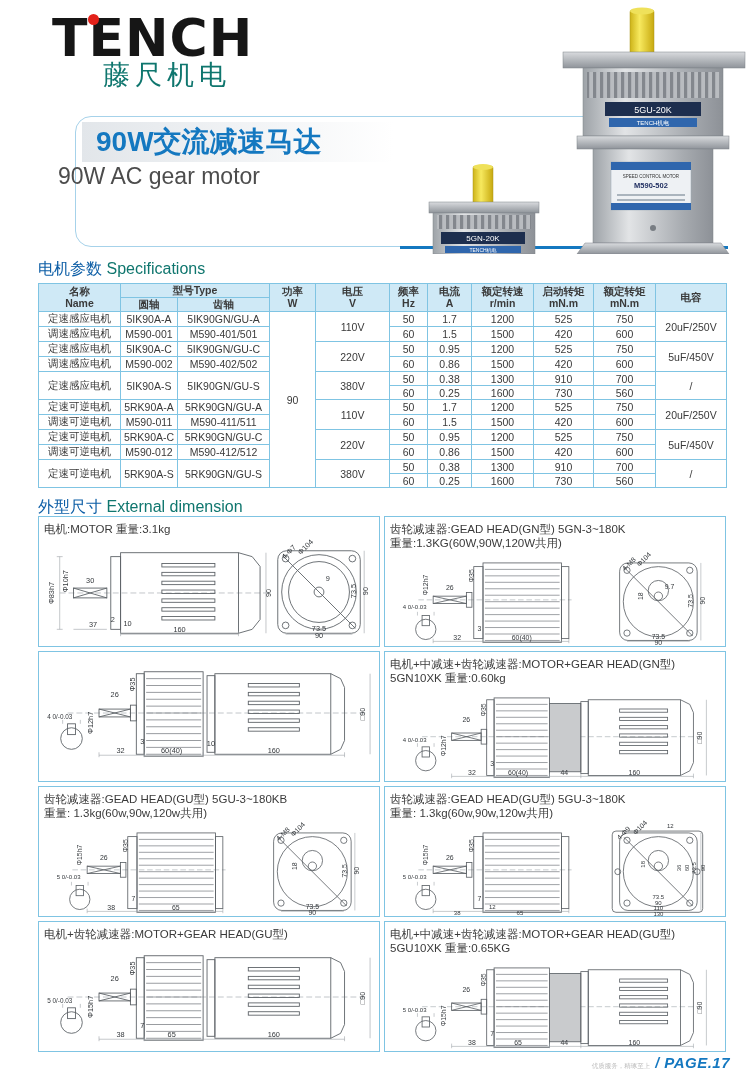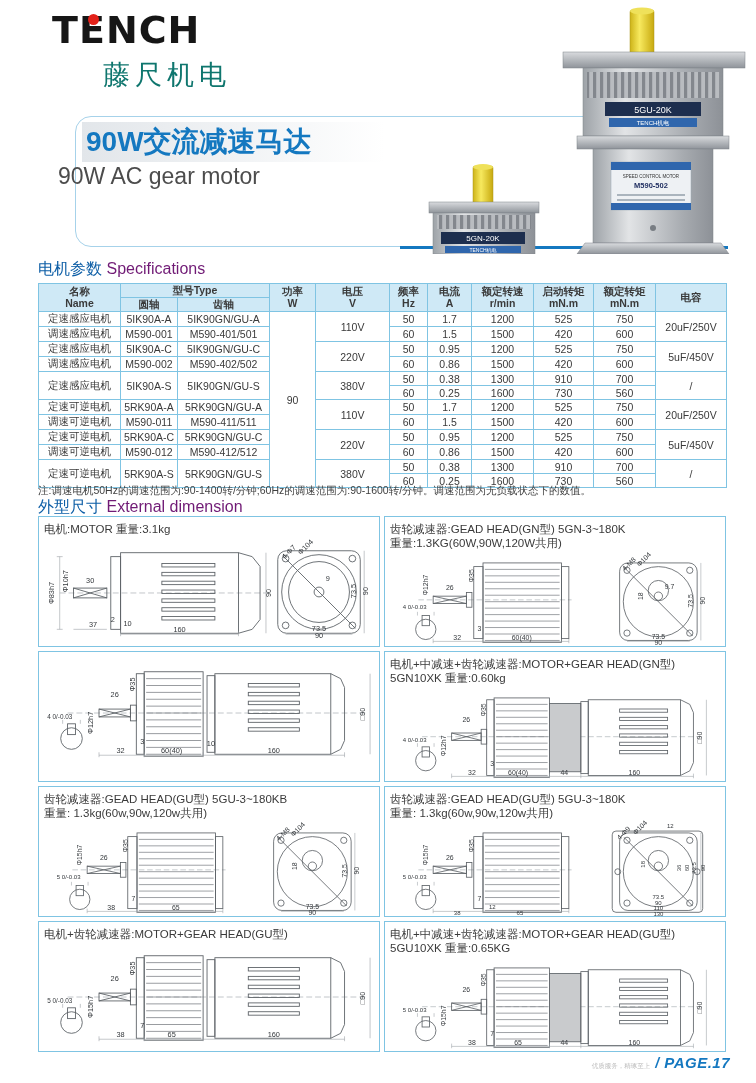--- a/index.html
+++ b/index.html
@@ -1,38 +1,38 @@
 <!DOCTYPE html>
 <html><head>
 <meta charset="utf-8">
 <title>90W AC gear motor</title>
 <style>
   html,body{margin:0;padding:0;background:#fff}
   .page{position:relative;width:756px;height:1083px;background:#fff;overflow:hidden;
         font-family:"Liberation Sans",sans-serif;color:#333}
   
   .logo-text{position:absolute;left:52px;top:8px;font-family:"DejaVu Sans",sans-serif;
-             font-weight:900;font-size:38px;letter-spacing:1px;color:#161616}
+             font-weight:900;font-size:52px;letter-spacing:1px;color:#161616}
   .logo-dot{position:absolute;left:88px;top:14px;width:11px;height:11px;border-radius:50%;background:#e32119}
   .logo-cn{position:absolute;left:103px;top:57px;font-size:27px;font-weight:400;letter-spacing:5px;color:#0f766e}
   
   .banner-box{position:absolute;left:75px;top:116px;width:607px;height:129px;
               border:1.5px solid #a6d2ea;border-radius:16px}
   .banner-cn{position:absolute;left:82px;top:122px;width:332px;height:40px;line-height:40px;
-             padding-left:4px;font-size:28px;font-weight:800;color:#1478c0;
+             padding-left:14px;font-size:28px;font-weight:800;color:#1478c0;
              background:linear-gradient(90deg,#e2e6ea,rgba(255,255,255,0) 90%)}
   .banner-en{position:absolute;left:58px;top:163px;font-size:23px;color:#4c4c4c}
   .photo-line{position:absolute;left:400px;top:246px;width:328px;height:3px;background:#1478c0}
   .photos{position:absolute;left:425px;top:6px;width:331px;height:248px}
   
   .section-head{position:absolute;left:38px;width:688px;font-size:16px}
   .specs-head{top:259px;border-bottom:2px solid #1478c0;padding-bottom:3px}
   .dim-head{top:497px}
   .head-cn{font-weight:400;color:#0d5ea6}
-  .head-en{color:#701a75}
+  .head-en{color:#0f766e}
   
   table.spec{position:absolute;left:38px;top:283px;width:688px;border-collapse:collapse;table-layout:fixed}
   .spec th,.spec td{border:1px solid #7fc4e3;text-align:center;vertical-align:middle;color:#3a3a3a;
                     padding:0 1px;overflow:hidden;white-space:nowrap}
   .spec thead th{background:#cfe9f6;font-weight:700;font-size:10.5px;height:13px}
   .spec tbody td{font-size:10.5px;height:13px}
   .hl{display:block;line-height:1.12}
   .note{position:absolute;left:38px;top:484px;font-size:10.5px;color:#3f3f3f}
   
   .panel-grid{position:absolute;left:38px;top:516px;width:688px;display:grid;
@@ -312,21 +312,20 @@
         <tr>
           <td>60</td>
           <td>0.25</td>
           <td>1600</td>
           <td>730</td>
           <td>560</td>
         </tr>
       </tbody>
     </table>
 
-  <div class="note">注:调速电机50Hz的调速范围为:90-1400转/分钟;60Hz的调速范围为:90-1600转/分钟。调速范围为无负载状态下的数值。</div>
 
   <div class="section-head dim-head">
     <span class="head-cn">外型尺寸</span>
     <span class="head-en">External dimension</span>
   </div>
 
   <div class="panel-grid" id="panel-grid">
       <div class="panel">
         <div class="panel-title">电机:MOTOR 重量:3.1kg</div>
         <svg viewBox="0 0 336 104" preserveAspectRatio="xMidYMin meet" style="width: 100%; height: 110px;">

